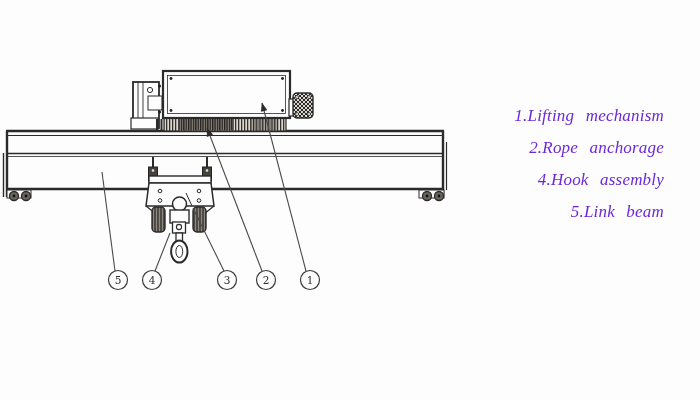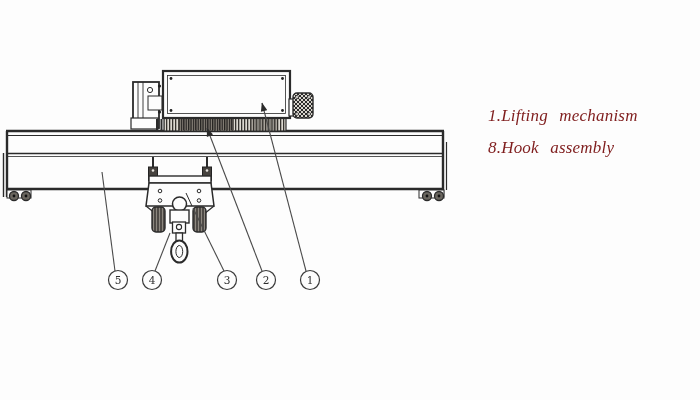--- a/index.html
+++ b/index.html
@@ -3,22 +3,22 @@
 <meta charset="utf-8">
 <style>
   html,body{margin:0;padding:0;background:#ffffff;}
   .stage{
     position:relative;width:700px;height:400px;background:#fdfdfd;overflow:hidden;
     font-family:"Liberation Serif",serif;
   }
   .drawing{position:absolute;left:0;top:0;}
   .legend{
     position:absolute;left:488px;top:104px;width:176px;
-    font-style:italic;font-size:17px;line-height:23px;color:#7f1d1d;
-    word-spacing:7px;letter-spacing:0.2px;
+    font-style:italic;font-size:17px;line-height:23px;color:#6d28d9;
+    word-spacing:7px;letter-spacing:0.2px;text-align:right;
   }
   .legend-item{margin:0 0 9px 0;}
 </style>
 </head>
 <body>
 
 <div class="stage">
 
   <svg class="drawing" width="700" height="400" viewBox="0 0 700 400">
     <defs>
@@ -184,16 +184,18 @@
       </g>
       <g>
         <circle cx="310" cy="280" r="9.5" fill="#fdfdfd" stroke="#3a3a3a" stroke-width="1.2"></circle>
         <text x="310" y="283.8">1</text>
       </g>
     </g>
   </svg>
 
   <div class="legend">
     <div class="legend-item">1.Lifting mechanism</div>
-    <div class="legend-item">8.Hook assembly</div>
+    <div class="legend-item">2.Rope anchorage</div>
+    <div class="legend-item">4.Hook assembly</div>
+    <div class="legend-item">5.Link beam</div>
   </div>
 
 </div>
 
 </body></html>

